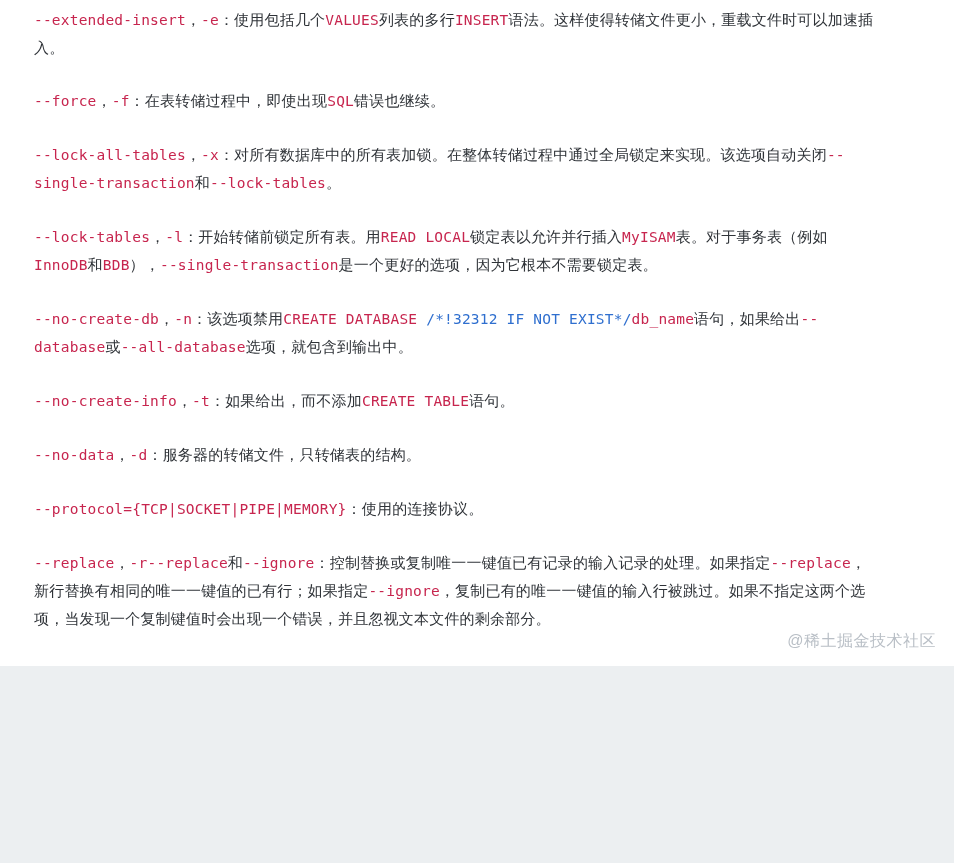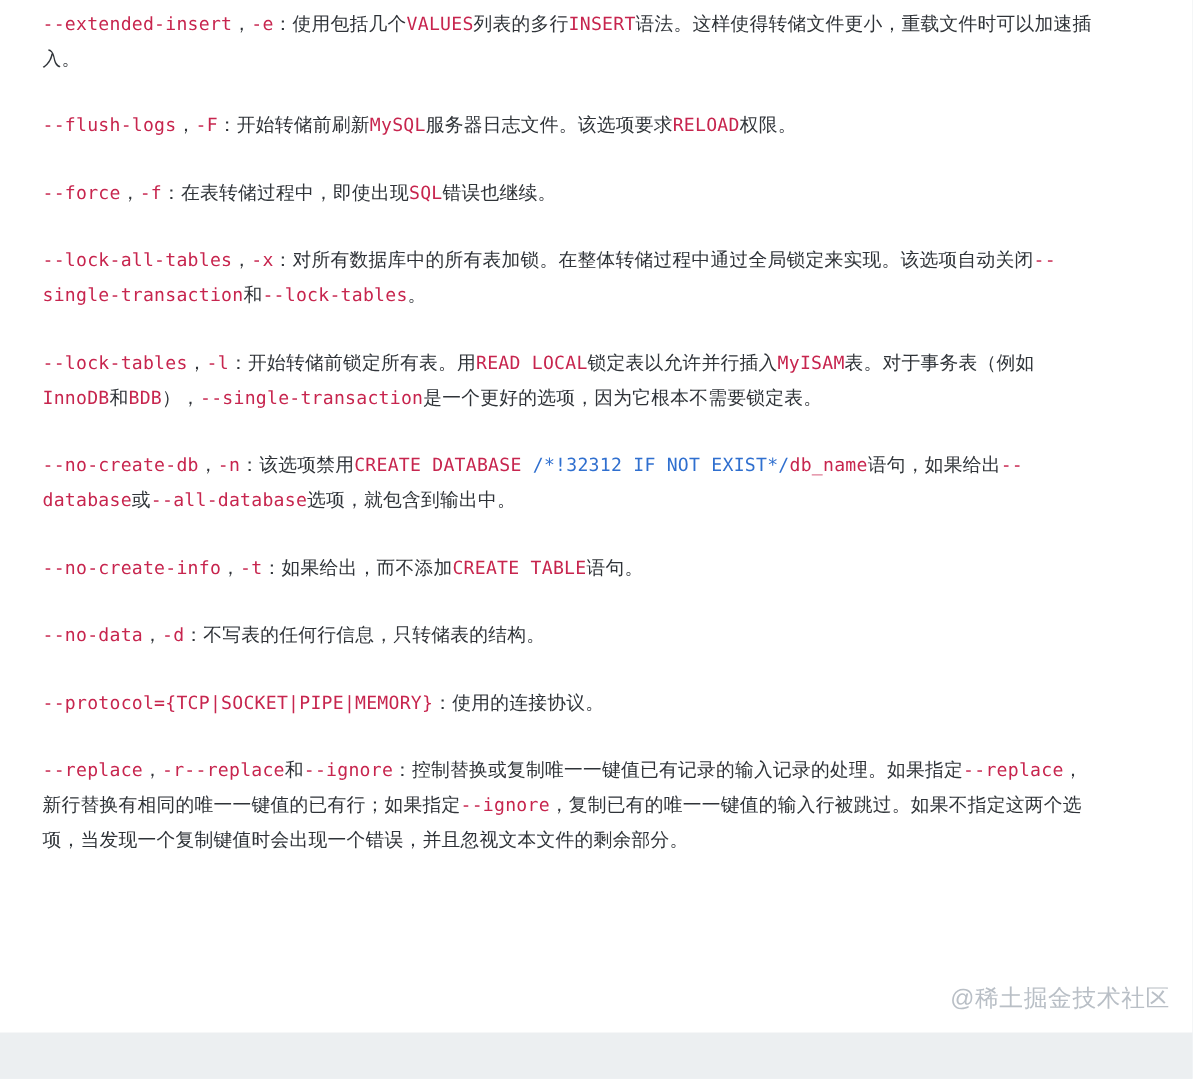--- a/index.html
+++ b/index.html
@@ -9,21 +9,21 @@
   }
   body {
     width: 954px;
     height: 863px;
     font-family: "Liberation Sans", sans-serif;
     overflow: hidden;
   }
   .page {
     position: relative;
     width: 954px;
-    height: 826px;
+    height: 666px;
     background: #ffffff;
     box-sizing: border-box;
   }
   .content {
     padding: 6px 80px 10px 34px;
     box-sizing: border-box;
   }
   .para {
     font-size: 15px;
     line-height: 27px;
@@ -41,36 +41,35 @@
     background: transparent;
     white-space: pre-wrap;
   }
   .code.blue { color: #2f6fcf; }
   .code.plain { color: #c7254e; }
   .zh { font-family: "Liberation Sans", sans-serif; }
   .watermark {
     position: absolute;
     right: 18px;
     bottom: 14px;
-    font-size: 19px;
+    font-size: 16px;
     color: #b9bfc6;
     letter-spacing: 0.5px;
     white-space: nowrap;
   }
 </style>
 </head>
 <body>
 
 <div class="page">
   <div class="content" id="body-host">
       <div class="para"><span class="code plain">--extended-insert</span><span class="zh">，</span><span class="code plain">-e</span><span class="zh">：使用包括几个</span><span class="code plain">VALUES</span><span class="zh">列表的多行</span><span class="code plain">INSERT</span><span class="zh">语法。这样使得转储文件更小，重载文件时可以加速插入。</span></div>
-      <div class="para"><span class="code plain">--flush-logs</span><span class="zh">，</span><span class="code plain">-F</span><span class="zh">：开始转储前刷新</span><span class="code plain">MySQL</span><span class="zh">服务器日志文件。该选项要求</span><span class="code plain">RELOAD</span><span class="zh">权限。</span></div>
       <div class="para"><span class="code plain">--force</span><span class="zh">，</span><span class="code plain">-f</span><span class="zh">：在表转储过程中，即使出现</span><span class="code plain">SQL</span><span class="zh">错误也继续。</span></div>
       <div class="para"><span class="code plain">--lock-all-tables</span><span class="zh">，</span><span class="code plain">-x</span><span class="zh">：对所有数据库中的所有表加锁。在整体转储过程中通过全局锁定来实现。该选项自动关闭</span><span class="code plain">--single-transaction</span><span class="zh">和</span><span class="code plain">--lock-tables</span><span class="zh">。</span></div>
       <div class="para"><span class="code plain">--lock-tables</span><span class="zh">，</span><span class="code plain">-l</span><span class="zh">：开始转储前锁定所有表。用</span><span class="code plain">READ LOCAL</span><span class="zh">锁定表以允许并行插入</span><span class="code plain">MyISAM</span><span class="zh">表。对于事务表（例如</span><span class="code plain">InnoDB</span><span class="zh">和</span><span class="code plain">BDB</span><span class="zh">），</span><span class="code plain">--single-transaction</span><span class="zh">是一个更好的选项，因为它根本不需要锁定表。</span></div>
       <div class="para"><span class="code plain">--no-create-db</span><span class="zh">，</span><span class="code plain">-n</span><span class="zh">：该选项禁用</span><span class="code plain">CREATE DATABASE </span><span class="code blue">/*!32312 IF NOT EXIST*/</span><span class="code plain">db_name</span><span class="zh">语句，如果给出</span><span class="code plain">--database</span><span class="zh">或</span><span class="code plain">--all-database</span><span class="zh">选项，就包含到输出中。</span></div>
       <div class="para"><span class="code plain">--no-create-info</span><span class="zh">，</span><span class="code plain">-t</span><span class="zh">：如果给出，而不添加</span><span class="code plain">CREATE TABLE</span><span class="zh">语句。</span></div>
-      <div class="para"><span class="code plain">--no-data</span><span class="zh">，</span><span class="code plain">-d</span><span class="zh">：不写表的任何行信息，只转储表的结构。</span></div>
+      <div class="para"><span class="code plain">--no-data</span><span class="zh">，</span><span class="code plain">-d</span><span class="zh">：服务器的转储文件，只转储表的结构。</span></div>
       <div class="para"><span class="code plain">--protocol={TCP|SOCKET|PIPE|MEMORY}</span><span class="zh">：使用的连接协议。</span></div>
       <div class="para"><span class="code plain">--replace</span><span class="zh">，</span><span class="code plain">-r</span><span class="code plain">--replace</span><span class="zh">和</span><span class="code plain">--ignore</span><span class="zh">：控制替换或复制唯一一键值已有记录的输入记录的处理。如果指定</span><span class="code plain">--replace</span><span class="zh">，新行替换有相同的唯一一键值的已有行；如果指定</span><span class="code plain">--ignore</span><span class="zh">，复制已有的唯一一键值的输入行被跳过。如果不指定这两个选项，当发现一个复制键值时会出现一个错误，并且忽视文本文件的剩余部分。</span></div>
     </div>
   <div class="watermark">@稀土掘金技术社区</div>
 </div>
 
 </body></html>

